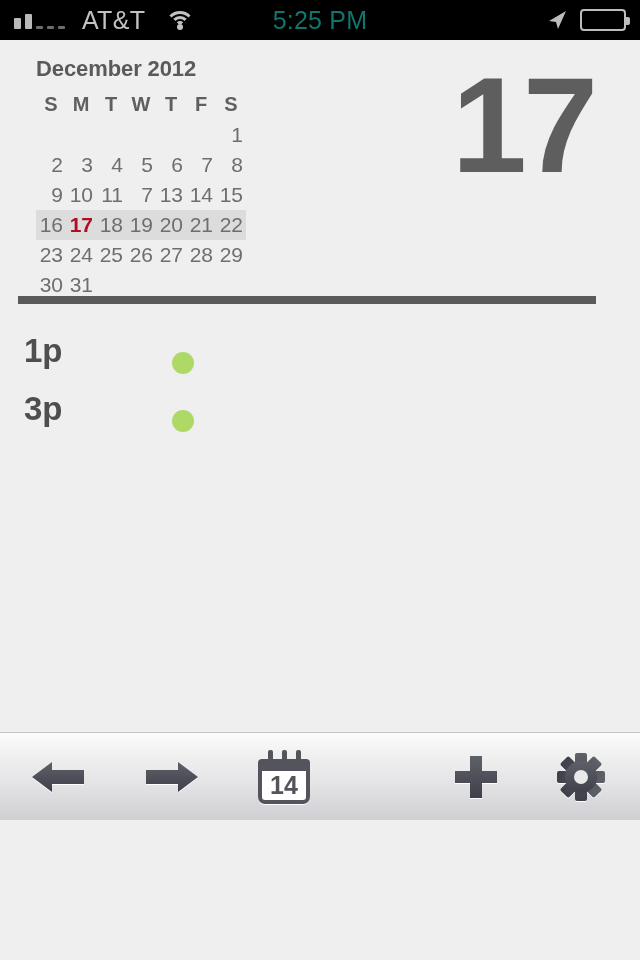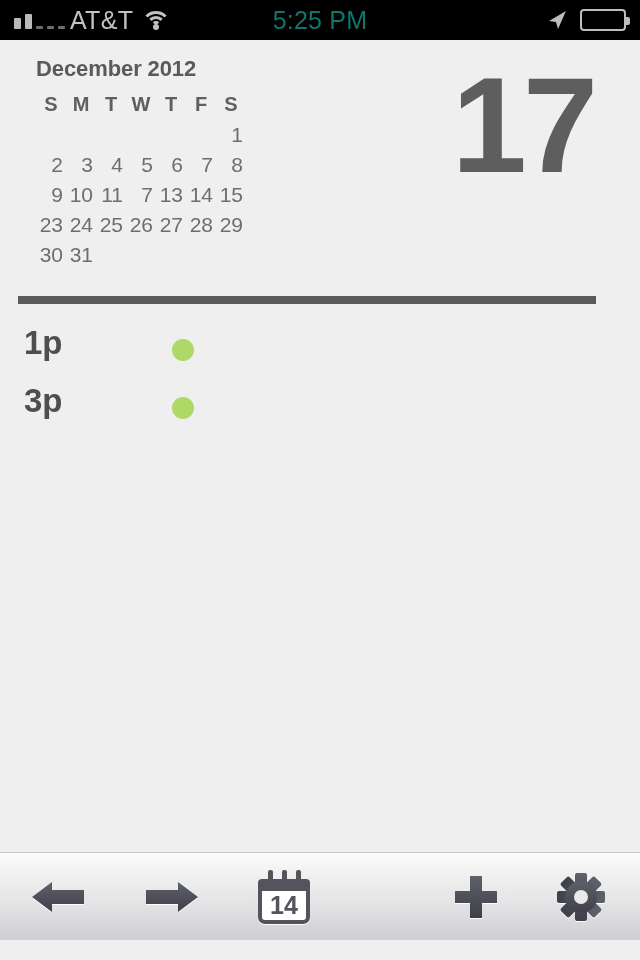--- a/index.html
+++ b/index.html
@@ -12,21 +12,21 @@
   }
 
   
   .statusbar {
     height:40px; width:640px;
     background:#000;
     display:flex; align-items:center;
     position:relative;
     color:#b9b9b9;
   }
-  .sb-left { display:flex; align-items:center; gap:5px; padding-left:14px; }
+  .sb-left { display:flex; align-items:center; gap:17px; padding-left:14px; }
   .bars { display:flex; align-items:flex-end; gap:4px; height:18px; }
   .bar { width:7px; background:#b9b9b9; border-radius:1px; }
   .bar.b1 { height:11px; }
   .bar.b2 { height:15px; }
   .bar.dash { height:3px; background:#6d6d6d; }
   .carrier { font-size:25px; font-weight:400; letter-spacing:.3px; color:#c2c2c2; }
   .wifi { width:30px; height:22px; position:relative; margin-left:3px; }
   .wifi i { position:absolute; display:block; border:3px solid #c2c2c2;
             border-bottom-color:transparent; border-left-color:transparent;
             border-right-color:transparent; border-radius:50%; left:50%;
@@ -43,21 +43,21 @@
   .sb-right { margin-left:auto; display:flex; align-items:center; gap:12px; padding-right:14px; }
   .locarrow { width:22px; height:22px; position:relative; }
   .locarrow svg { display:block; }
   .battery { width:46px; height:22px; border:2px solid #bdbdbd; border-radius:4px;
              position:relative; padding:2px; }
   .battery::after { content:""; position:absolute; right:-6px; top:6px; width:4px;
                     height:8px; background:#bdbdbd; border-radius:0 2px 2px 0; }
   .battery .lvl { height:100%; width:86%; background:#bdbdbd; border-radius:1px; }
 
   
-  .screen { width:640px; height:900px; background:#efefef; position:relative; }
+  .screen { width:640px; height:780px; background:#efefef; position:relative; }
 
   .topsection { position:relative; padding:14px 0 0 0; height:250px; }
 
   .mini { position:absolute; left:36px; top:16px; width:260px; }
   .month-title { font-size:22px; font-weight:bold; color:#5a5a5a; letter-spacing:-.1px;
                  margin-bottom:8px; }
   table.cal { border-collapse:collapse; }
   table.cal th, table.cal td {
     width:30px; height:30px; text-align:right; padding:0 3px;
     font-size:21px; color:#6e6e6e; font-weight:400;
@@ -71,21 +71,21 @@
   .bigdate { position:absolute; right:46px; top:18px; text-align:right; line-height:1; }
   .bigdate .dow { font-size:40px; font-weight:bold; color:#5e5e5e; letter-spacing:0px;
                   display:block; margin-bottom:-6px; }
   .bigdate .num { font-size:135px; font-weight:bold; color:#5e5e5e; display:block;
                   letter-spacing:-4px; line-height:1.0; }
 
   .divider { height:8px; background:#5a5a5a; margin:6px 44px 0 18px; }
 
   
   .events { padding-top:16px; }
-  .event { display:flex; align-items:center; padding:0 20px 0 24px; margin-bottom:12px; }
+  .event { display:flex; align-items:flex-end; padding:0 20px 0 24px; margin-bottom:12px;margin-top:8px; }
   .ev-time { width:148px; flex:0 0 148px; font-size:33px; font-weight:bold; color:#4e4e4e;
              line-height:46px; }
   .ev-dot-wrap { flex:0 0 56px; display:flex; justify-content:flex-start; padding-top:13px; }
   .ev-dot { width:22px; height:22px; border-radius:50%; background:#aed967; display:block; }
   .ev-body { flex:1; }
   .ev-title { font-size:31px; font-weight:bold; color:#4e4e4e; line-height:38px;
               letter-spacing:-.2px; }
   .ev-loc { font-size:29px; color:#b6b6b6; line-height:42px; font-weight:400;
             letter-spacing:-.2px; }
 
@@ -182,20 +182,29 @@
             <td>8</td>
           </tr>
           <tr>
             <td>9</td>
             <td>10</td>
             <td>11</td>
             <td>7</td>
             <td>13</td>
             <td>14</td>
             <td>15</td>
+          </tr>
+          <tr class="hl">
+            <td>16</td>
+            <td class="today">17</td>
+            <td>18</td>
+            <td>19</td>
+            <td>20</td>
+            <td>21</td>
+            <td>22</td>
           </tr>
           <tr>
             <td>23</td>
             <td>24</td>
             <td>25</td>
             <td>26</td>
             <td>27</td>
             <td>28</td>
             <td>29</td>
           </tr>

